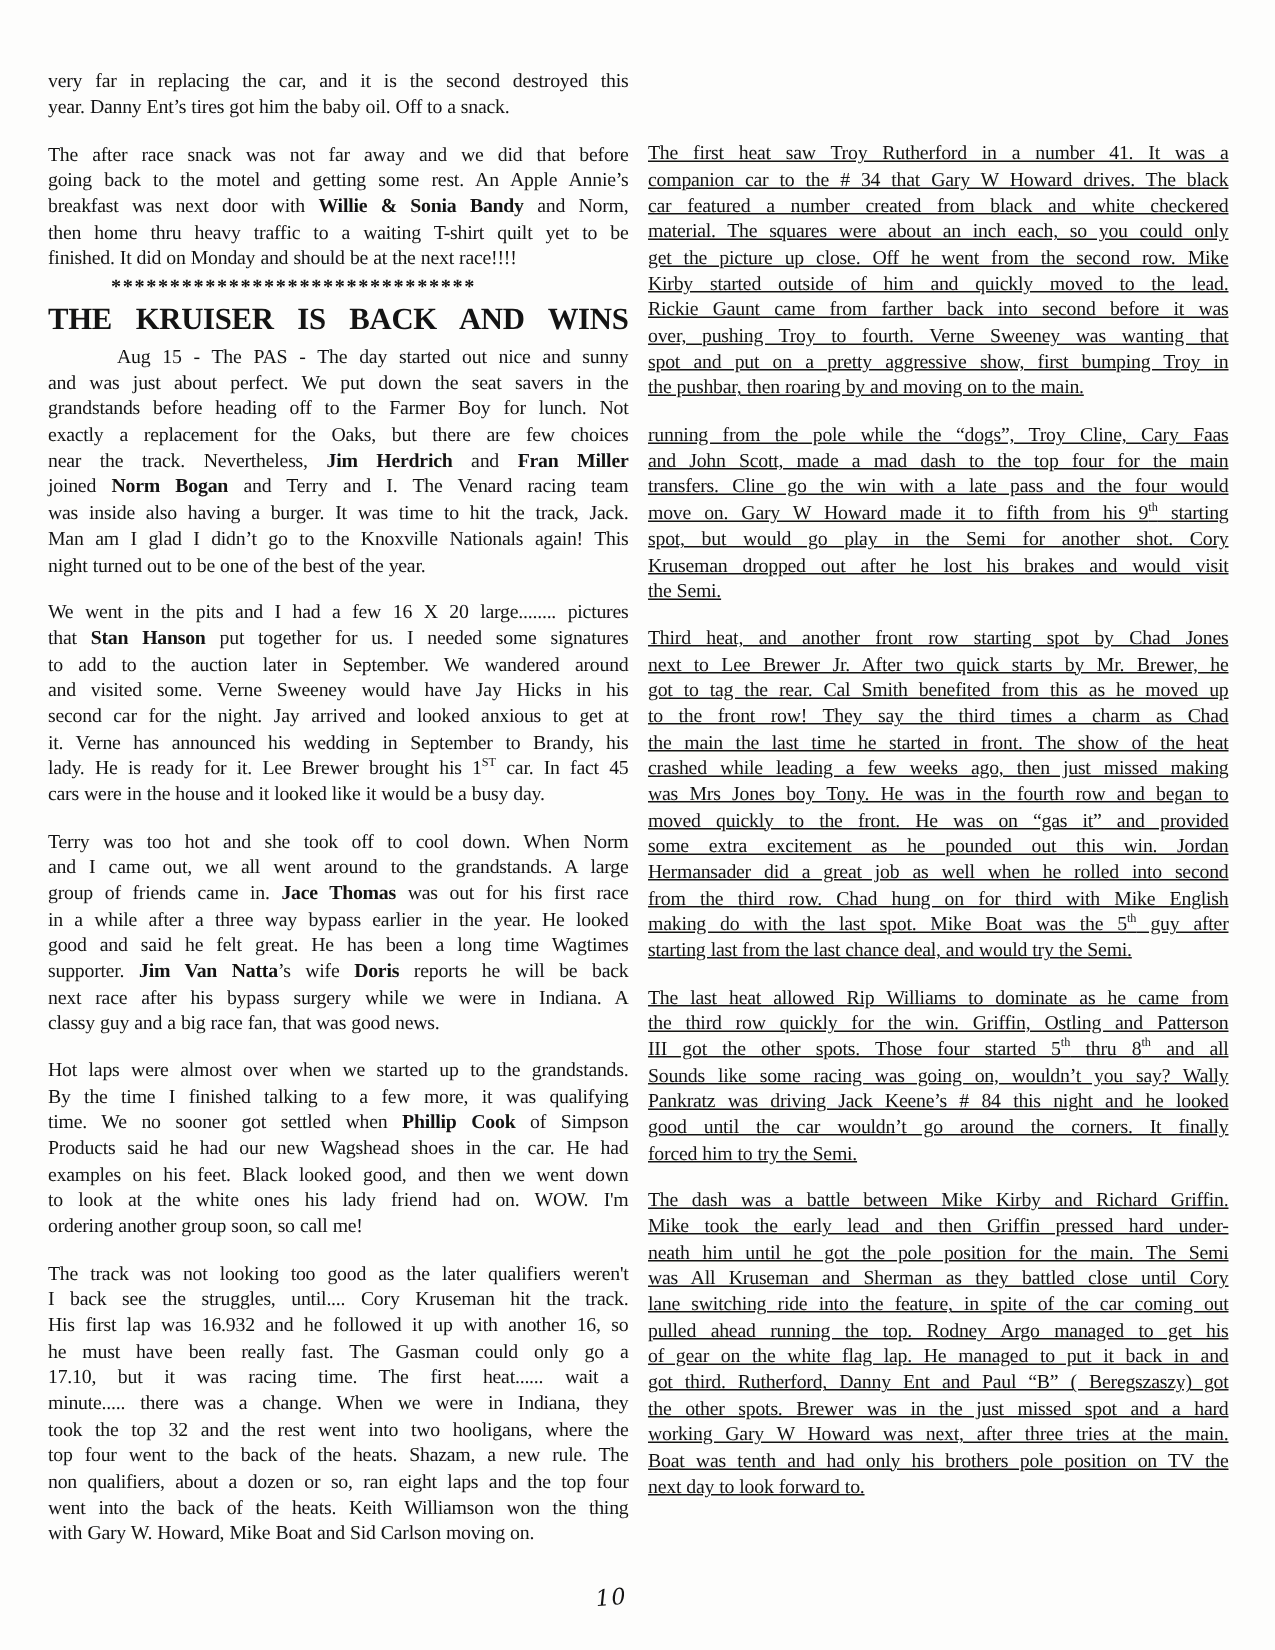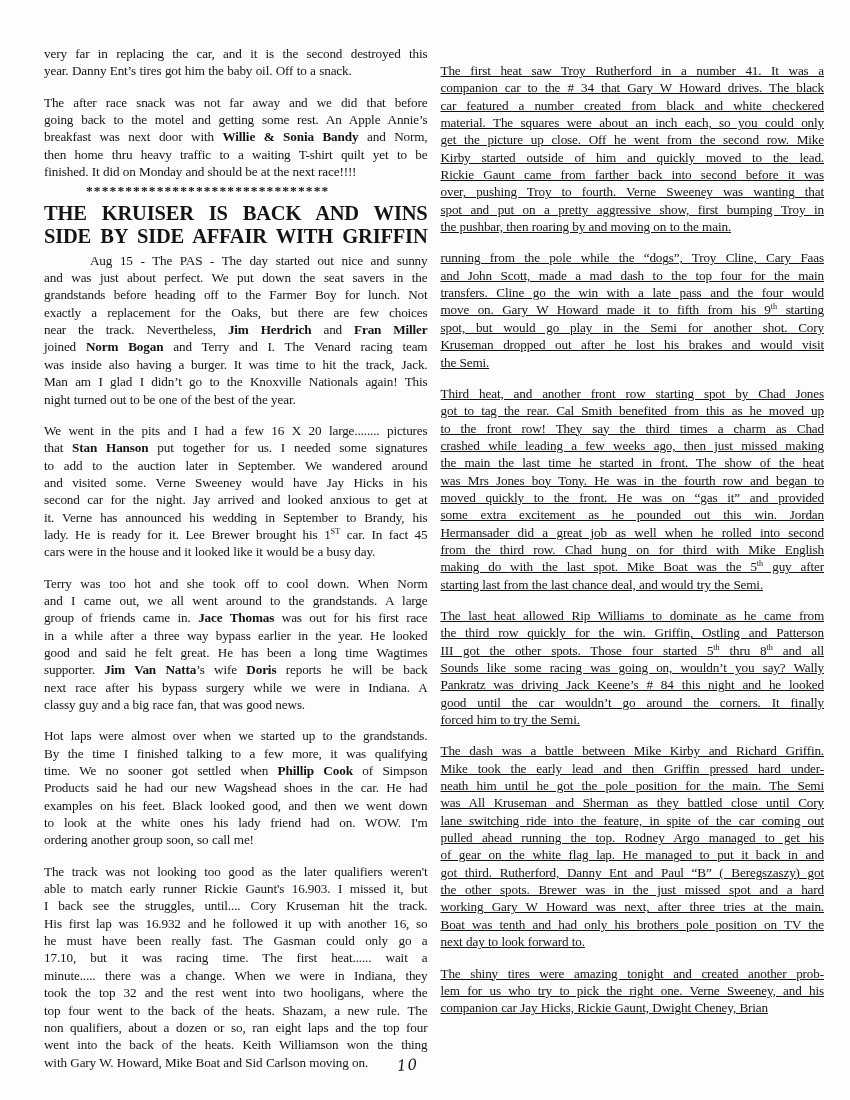--- a/index.html
+++ b/index.html
@@ -11,22 +11,23 @@
   }
   .page {
     position: relative;
     width: 850px; height: 1100px;
     background: var(--paper, #fdfdfc);
     color: var(--ink, #141414);
     overflow: hidden;
   }
   .columns {
     display: flex;
-    padding: 45px 26px 0 44px;
+    padding: 45px 26px 0 32px;
     gap: 13px;
+    align-items: center;
   }
   .col { width: 387px; }
   .col-right { padding-top: 17px; text-decoration: underline; }
 
   .block { margin: 0 0 14px 0; }
   .block.tight { margin-bottom: 2px; }
 
   .line {
     font-size: 13.2px;
     line-height: 17.35px;
@@ -84,21 +85,20 @@
           <div class="line">going back to the motel and getting some rest. An Apple Annie’s</div>
           <div class="line">breakfast was next door with <strong>Willie &amp; Sonia Bandy</strong> and Norm,</div>
           <div class="line">then home thru heavy traffic to a waiting T-shirt quilt yet to be</div>
           <div class="line last">finished. It did on Monday and should be at the next race!!!!</div>
         </div>
         <div class="block separator tight">
           <div class="line">*******************************</div>
         </div>
         <div class="block heading">
           <div class="line">THE KRUISER IS BACK AND WINS</div>
-          <div class="line">SIDE BY SIDE AFFAIR WITH GRIFFIN</div>
         </div>
         <div class="block paragraph">
           <div class="line indent">Aug 15 - The PAS - The day started out nice and sunny</div>
           <div class="line">and was just about perfect. We put down the seat savers in the</div>
           <div class="line">grandstands before heading off to the Farmer Boy for lunch. Not</div>
           <div class="line">exactly a replacement for the Oaks, but there are few choices</div>
           <div class="line">near the track. Nevertheless, <strong>Jim Herdrich</strong> and <strong>Fran Miller</strong></div>
           <div class="line">joined <strong>Norm Bogan</strong> and Terry and I. The Venard racing team</div>
           <div class="line">was inside also having a burger. It was time to hit the track, Jack.</div>
           <div class="line">Man am I glad I didn’t go to the Knoxville Nationals again! This</div>
@@ -128,21 +128,20 @@
           <div class="line">Hot laps were almost over when we started up to the grandstands.</div>
           <div class="line">By the time I finished talking to a few more, it was qualifying</div>
           <div class="line">time. We no sooner got settled when <strong>Phillip Cook</strong> of Simpson</div>
           <div class="line">Products said he had our new Wagshead shoes in the car. He had</div>
           <div class="line">examples on his feet. Black looked good, and then we went down</div>
           <div class="line">to look at the white ones his lady friend had on. WOW. I'm</div>
           <div class="line last">ordering another group soon, so call me!</div>
         </div>
         <div class="block paragraph">
           <div class="line">The track was not looking too good as the later qualifiers weren't</div>
-          <div class="line">able to match early runner Rickie Gaunt's 16.903. I missed it, but</div>
           <div class="line">I back see the struggles, until.... Cory Kruseman hit the track.</div>
           <div class="line">His first lap was 16.932 and he followed it up with another 16, so</div>
           <div class="line">he must have been really fast. The Gasman could only go a</div>
           <div class="line">17.10, but it was racing time. The first heat...... wait a</div>
           <div class="line">minute..... there was a change. When we were in Indiana, they</div>
           <div class="line">took the top 32 and the rest went into two hooligans, where the</div>
           <div class="line">top four went to the back of the heats. Shazam, a new rule. The</div>
           <div class="line">non qualifiers, about a dozen or so, ran eight laps and the top four</div>
           <div class="line">went into the back of the heats. Keith Williamson won the thing</div>
           <div class="line last">with Gary W. Howard, Mike Boat and Sid Carlson moving on.</div>
@@ -165,24 +164,25 @@
           <div class="line">running from the pole while the “dogs”, Troy Cline, Cary Faas</div>
           <div class="line">and John Scott,  made a mad dash to the top four for the main</div>
           <div class="line">transfers. Cline go the win with a late pass and the four would</div>
           <div class="line">move on.  Gary W Howard made it to fifth from his 9<sup>th</sup> starting</div>
           <div class="line">spot, but would go play in the Semi for another shot. Cory</div>
           <div class="line">Kruseman dropped out after he lost his brakes and would visit</div>
           <div class="line last">the Semi.</div>
         </div>
         <div class="block paragraph">
           <div class="line">Third heat, and another front row starting spot by Chad Jones</div>
+          <div class="line">next to Lee Brewer Jr. After two quick starts by Mr. Brewer, he</div>
           <div class="line">got to tag the rear. Cal Smith benefited from this as he moved up</div>
           <div class="line">to the front row!  They say the third times a charm as Chad</div>
+          <div class="line">the main the last time he started in front. The show of the heat</div>
           <div class="line">crashed while leading a few weeks ago, then just missed making</div>
-          <div class="line">the main the last time he started in front. The show of the heat</div>
           <div class="line">was Mrs Jones boy Tony. He was in the fourth row and began to</div>
           <div class="line">moved quickly to the front. He was on “gas it” and provided</div>
           <div class="line">some extra excitement as he pounded out this win.  Jordan</div>
           <div class="line">Hermansader did a great job as well when he rolled into second</div>
           <div class="line">from the third row. Chad hung on for third with Mike English</div>
           <div class="line">making do with the last spot. Mike Boat was the 5<sup>th</sup> guy after</div>
           <div class="line last">starting last from the last chance deal, and would try the Semi.</div>
         </div>
         <div class="block paragraph">
           <div class="line">The last heat allowed Rip Williams to dominate as he came from</div>
@@ -200,21 +200,16 @@
           <div class="line">was All Kruseman and Sherman as they battled close until Cory</div>
           <div class="line">lane switching ride into the feature, in spite of the car coming out</div>
           <div class="line">pulled ahead running the top. Rodney Argo managed to get his</div>
           <div class="line">of gear on the white flag lap. He managed to put it back in and</div>
           <div class="line">got third. Rutherford, Danny Ent and Paul “B” ( Beregszaszy) got</div>
           <div class="line">the other spots. Brewer was in the just missed spot and a hard</div>
           <div class="line">working Gary W Howard was next, after three tries at the main.</div>
           <div class="line">Boat was tenth and had only his brothers pole position on TV the</div>
           <div class="line last">next day to look forward to.</div>
         </div>
-        <div class="block paragraph">
-          <div class="line">The shiny tires were amazing tonight and created another prob-</div>
-          <div class="line">lem for us who try to pick the right one. Verne Sweeney, and his</div>
-          <div class="line last">companion car Jay Hicks, Rickie Gaunt, Dwight Cheney, Brian</div>
-        </div>
       </div>
   </div>
   <div class="page-number">10</div>
 </div>
 
 </body></html>

